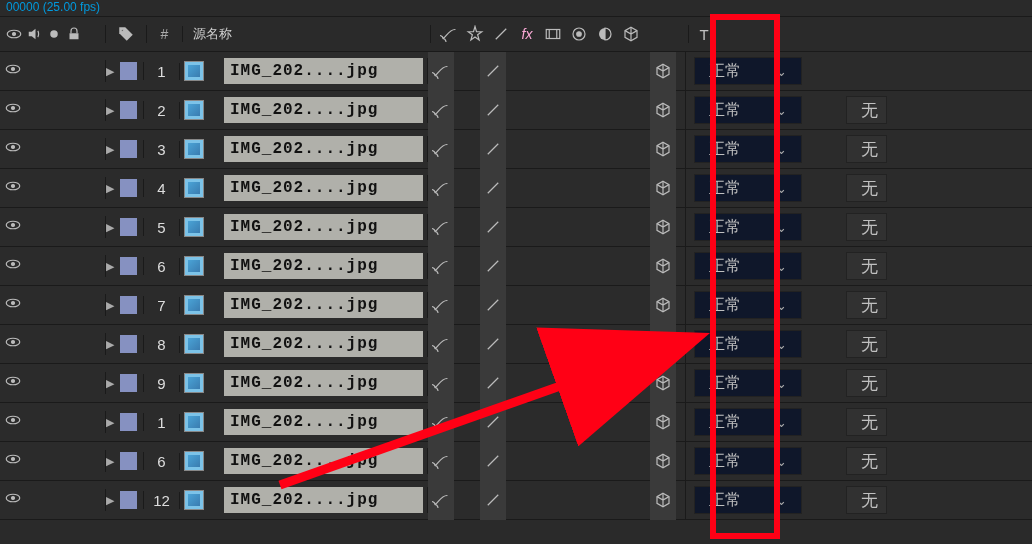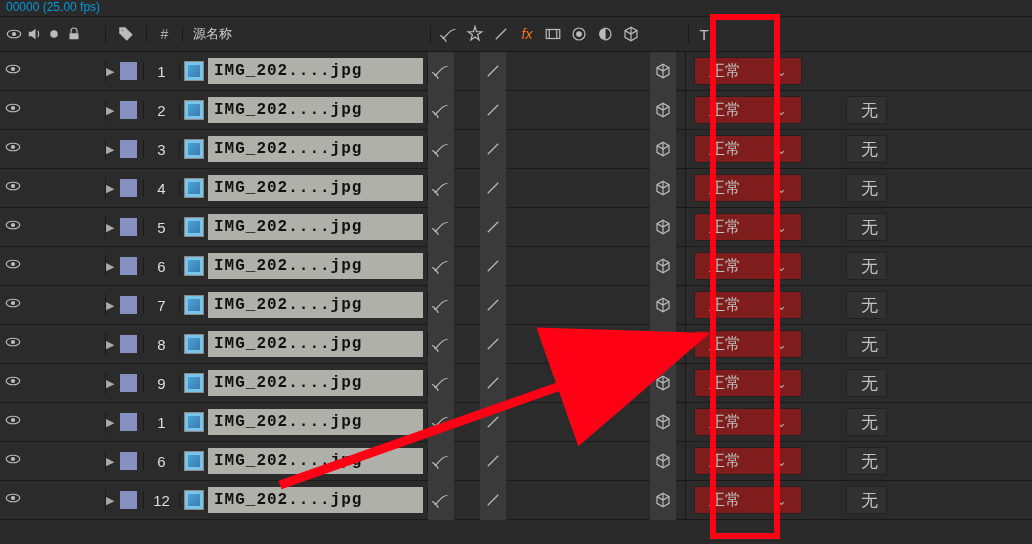--- a/index.html
+++ b/index.html
@@ -48,35 +48,35 @@
   .col-src { flex:0 0 248px; display:flex; align-items:center; padding:0 4px; border-right:1px solid #1a1a1a; }
   .thumb {
     width:20px; height:20px; border:1px solid #888; background:#7cc3e8;
     position:relative; display:flex; align-items:center; justify-content:center;
   }
   .thumb::after {
     content:""; position:absolute; top:3px; left:3px; right:3px; bottom:3px;
     background: linear-gradient(135deg,#4aa3d6 0%,#3a7cb0 100%);
   }
   .src-name {
-    flex:1; margin-left:4px; height:26px; line-height:26px;
+    flex:1; margin-left:20px; height:26px; line-height:26px;
     background:#b0b0aa; color:#111; font-family: "Courier New", monospace;
     font-size:16px; font-weight:bold; letter-spacing:1px; padding:0 6px;
     overflow:hidden;
   }
 
   .col-sw { width:258px; display:flex; align-items:center; border-right:1px solid #1a1a1a; position:relative; }
   .sw-cell { width:26px; display:flex; justify-content:center; align-items:center; height:39px; cursor:pointer; }
   .sw-cell.filled { background:#3a3a3a; }
   .sw-cell svg { width:18px; height:18px; }
 
   .col-mode { flex:0 0 130px; display:flex; align-items:center; padding:0 8px; }
   .mode-pill {
     display:flex; align-items:center; gap:20px;
-    background:#7f1d1d; height:28px; padding:0 14px; width:108px;
+    background:#0f172a; height:28px; padding:0 14px; width:108px;
     border:1px solid #222; font-size:16px;
     justify-content:space-between; cursor:pointer;
   }
   .chev { font-size:13px; color:#aaa; }
 
   .col-ttrk { flex:1; display:flex; align-items:center; }
   .col-ttrk .t-cell { width:30px; }
   .trk-pill {
     background:#313131; height:28px; padding:0 8px 0 14px; display:flex; align-items:center;
     font-size:17px; gap:6px; border:1px solid #222; cursor:pointer;
@@ -159,21 +159,21 @@
     <span class="hdr-icon">
       <svg class="ico" viewBox="0 0 24 24">
           <path d="M12 2l2 7h7l-5.5 4 2 7L12 16l-5.5 4 2-7L3 9h7z" fill="none"></path>
         </svg>
     </span>
     <span class="hdr-icon">
       <svg class="ico" viewBox="0 0 24 24">
           <line x1="5" y1="19" x2="19" y2="5"></line>
         </svg>
     </span>
-    <span class="hdr-icon" style="font-style:italic;font-size:14px;color:#f97316">fx</span>
+    <span class="hdr-icon" style="font-style:italic;font-size:14px;color:#f9a8d4">fx</span>
     <span class="hdr-icon">
       <svg class="ico" viewBox="0 0 24 24">
           <rect x="3" y="6" width="18" height="12"></rect>
           <line x1="7" y1="6" x2="7" y2="18"></line>
           <line x1="17" y1="6" x2="17" y2="18"></line>
         </svg>
     </span>
     <span class="hdr-icon">
       <svg class="ico" viewBox="0 0 24 24">
           <circle cx="12" cy="12" r="8"></circle>

